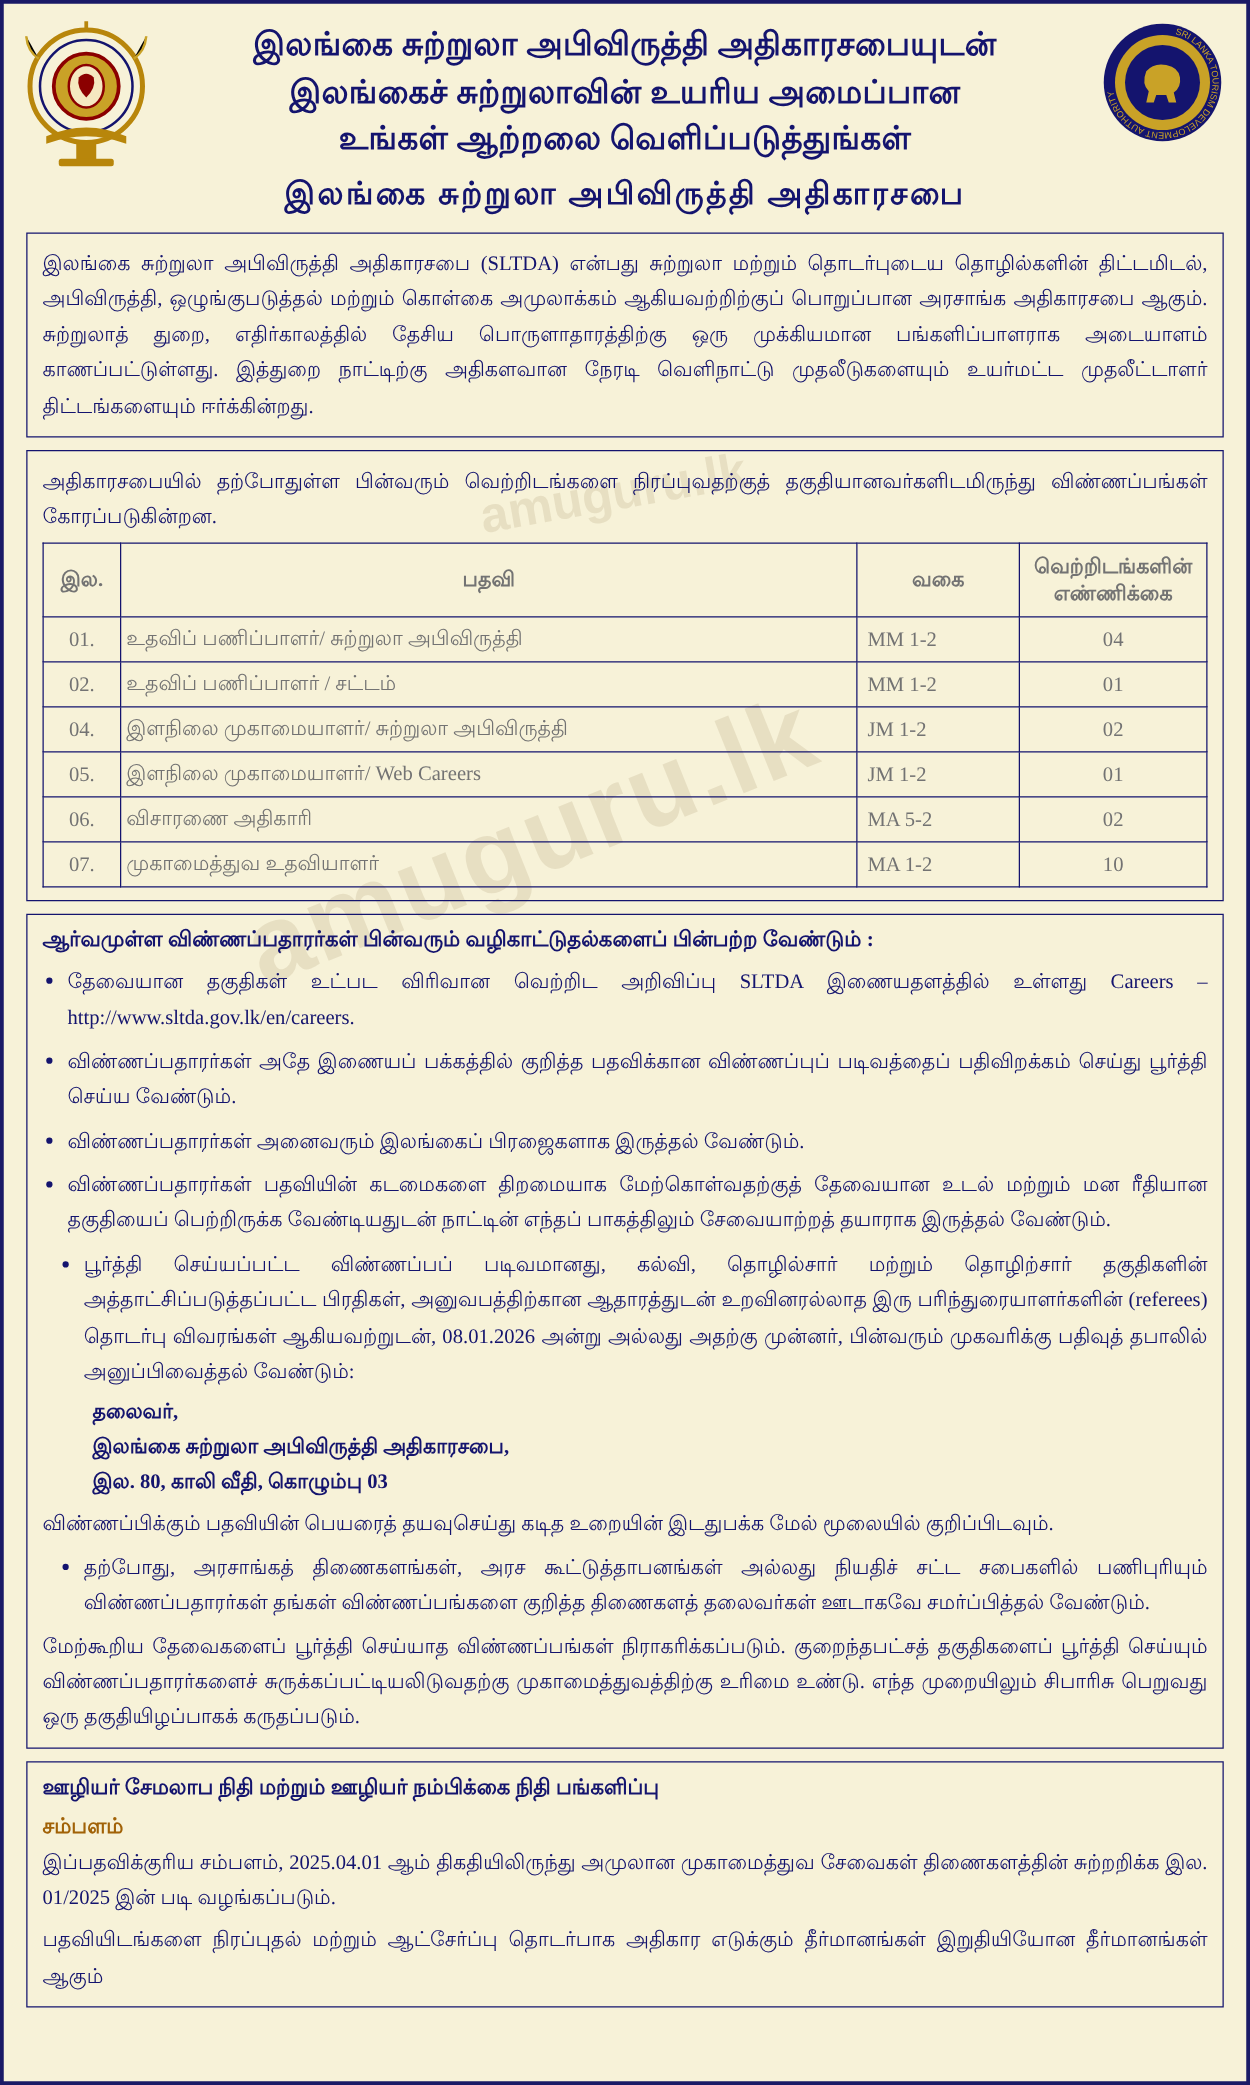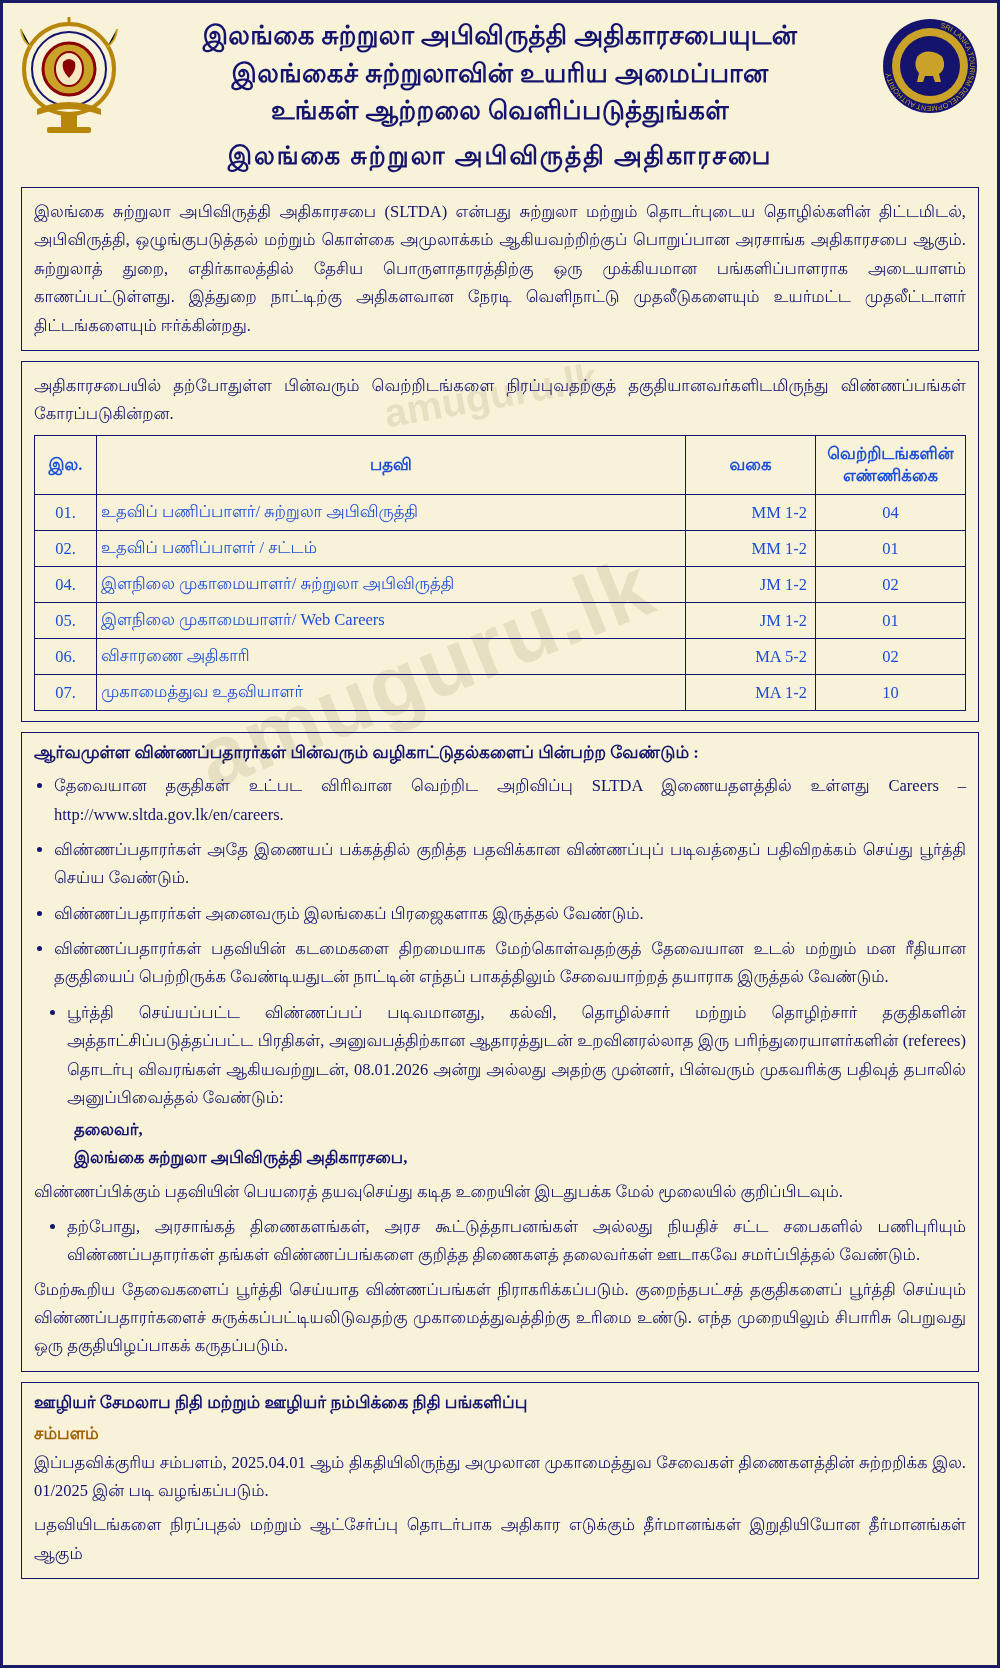--- a/index.html
+++ b/index.html
@@ -87,36 +87,36 @@
     color: #14146e;
     font-size: 16.5px;
     line-height: 1.72;
   }
   p.j:last-child { margin-bottom: 0; }
 
   
   table.vac {
     width: 100%;
     border-collapse: collapse;
-    color: #1d4ed8;
+    color: #737373;
     font-size: 16.5px;
   }
   table.vac th, table.vac td {
     border: 1.3px solid #14146e;
     padding: 7px 8px;
   }
   table.vac th {
     font-weight: bold;
     text-align: center;
     font-size: 16.5px;
     line-height: 1.35;
   }
   table.vac td.no { text-align: center; width: 62px; }
   table.vac td.post { text-align: left; padding-left: 4px; }
-  table.vac td.grade { text-align: right; width: 130px; }
+  table.vac td.grade { text-align: left; width: 130px; }
   table.vac td.count { text-align: center; width: 150px; }
   table.vac th.col-post { width: auto; }
 
   
   .subhead {
     color: #14146e;
     font-weight: bold;
     font-size: 17px;
     margin: 0 0 8px 0;
   }
@@ -273,20 +273,21 @@
       <ul class="bul">
         <li>தேவையான தகுதிகள் உட்பட விரிவான வெற்றிட அறிவிப்பு SLTDA இணையதளத்தில் உள்ளது Careers – http://www.sltda.gov.lk/en/careers.</li>
         <li>விண்ணப்பதாரர்கள் அதே இணையப் பக்கத்தில் குறித்த பதவிக்கான விண்ணப்புப் படிவத்தைப் பதிவிறக்கம் செய்து பூர்த்தி செய்ய வேண்டும்.</li>
         <li>விண்ணப்பதாரர்கள் அனைவரும் இலங்கைப் பிரஜைகளாக இருத்தல் வேண்டும்.</li>
         <li>விண்ணப்பதாரர்கள் பதவியின் கடமைகளை திறமையாக மேற்கொள்வதற்குத் தேவையான உடல் மற்றும் மன ரீதியான தகுதியைப் பெற்றிருக்க வேண்டியதுடன் நாட்டின் எந்தப் பாகத்திலும் சேவையாற்றத் தயாராக இருத்தல் வேண்டும்.</li>
         <li>பூர்த்தி செய்யப்பட்ட விண்ணப்பப் படிவமானது, கல்வி, தொழில்சார் மற்றும் தொழிற்சார் தகுதிகளின் அத்தாட்சிப்படுத்தப்பட்ட பிரதிகள், அனுவபத்திற்கான ஆதாரத்துடன் உறவினரல்லாத இரு பரிந்துரையாளர்களின் (referees) தொடர்பு விவரங்கள் ஆகியவற்றுடன், 08.01.2026 அன்று அல்லது அதற்கு முன்னர், பின்வரும் முகவரிக்கு பதிவுத் தபாலில் அனுப்பிவைத்தல் வேண்டும்:</li>
       </ul>
       <div class="addr">
         <div>தலைவர்,</div>
         <div>இலங்கை சுற்றுலா அபிவிருத்தி அதிகாரசபை,</div>
+        <div>இல. 80, காலி வீதி, கொழும்பு 03</div>
       </div>
       <p class="j indent">விண்ணப்பிக்கும் பதவியின் பெயரைத் தயவுசெய்து கடித உறையின் இடதுபக்க மேல் மூலையில் குறிப்பிடவும்.</p>
       <ul class="bul">
         <li>தற்போது, அரசாங்கத் திணைகளங்கள், அரச கூட்டுத்தாபனங்கள் அல்லது நியதிச் சட்ட சபைகளில் பணிபுரியும் விண்ணப்பதாரர்கள் தங்கள் விண்ணப்பங்களை குறித்த திணைகளத் தலைவர்கள் ஊடாகவே சமர்ப்பித்தல் வேண்டும்.</li>
       </ul>
       <p class="j" style="margin-top:6px">மேற்கூறிய தேவைகளைப் பூர்த்தி செய்யாத விண்ணப்பங்கள் நிராகரிக்கப்படும். குறைந்தபட்சத் தகுதிகளைப் பூர்த்தி செய்யும் விண்ணப்பதாரர்களைச் சுருக்கப்பட்டியலிடுவதற்கு முகாமைத்துவத்திற்கு உரிமை உண்டு. எந்த முறையிலும் சிபாரிசு பெறுவது ஒரு தகுதியிழப்பாகக் கருதப்படும்.</p>
     </div>
 
     <div class="box">
       <div class="sec-title">ஊழியர் சேமலாப நிதி மற்றும் ஊழியர் நம்பிக்கை நிதி பங்களிப்பு</div>

